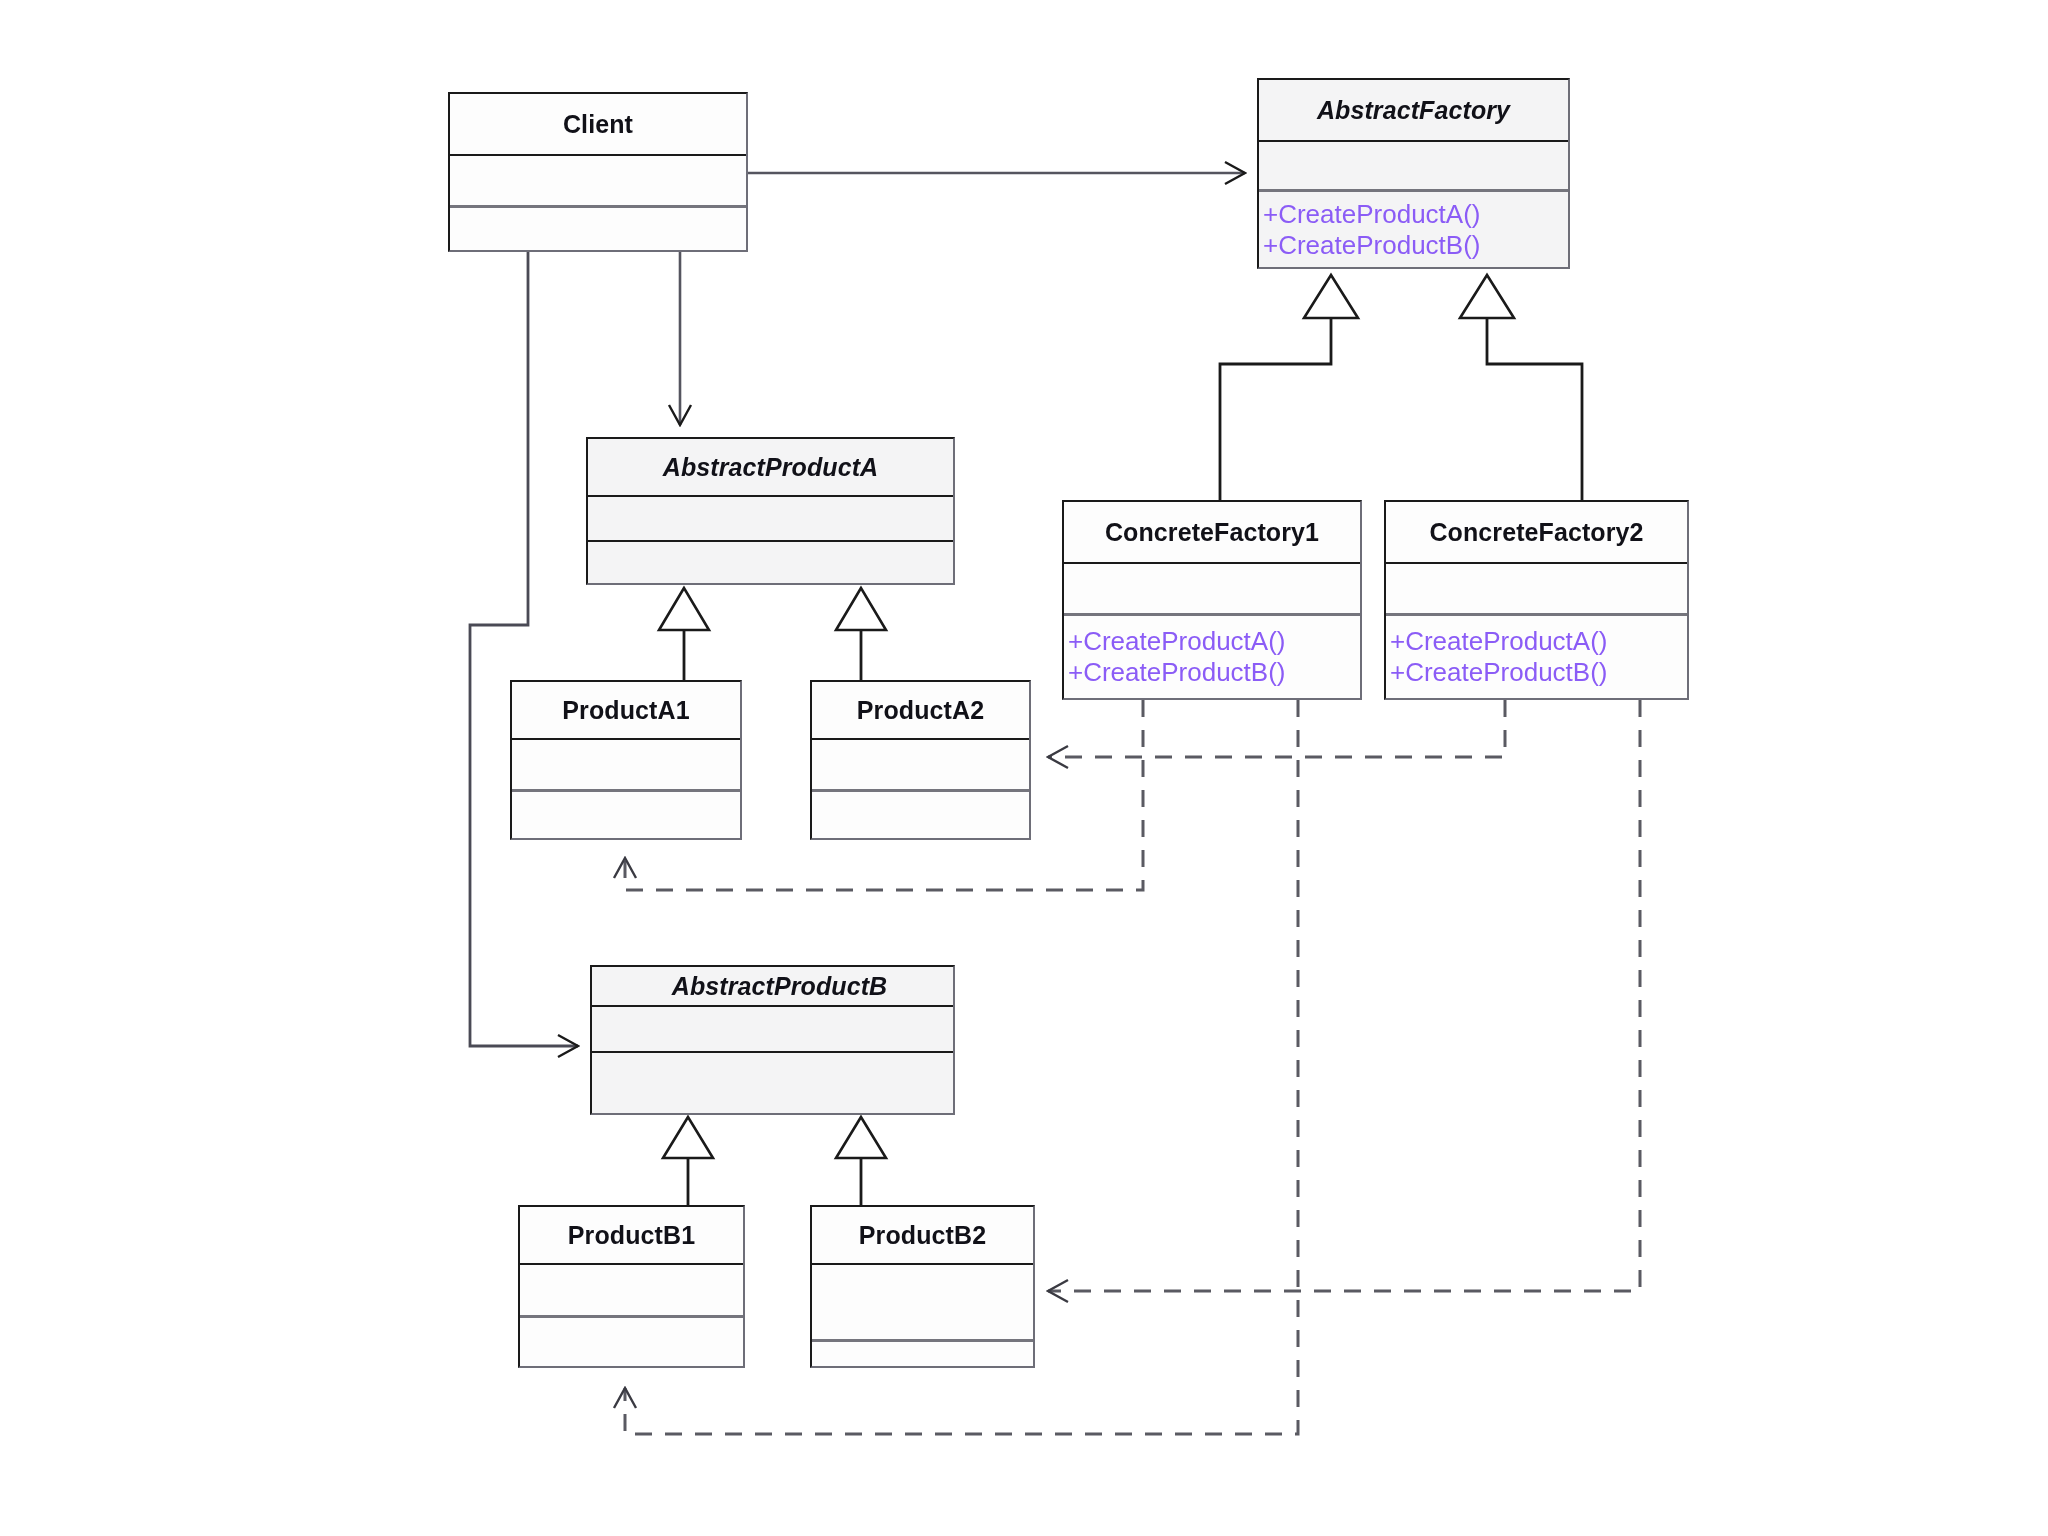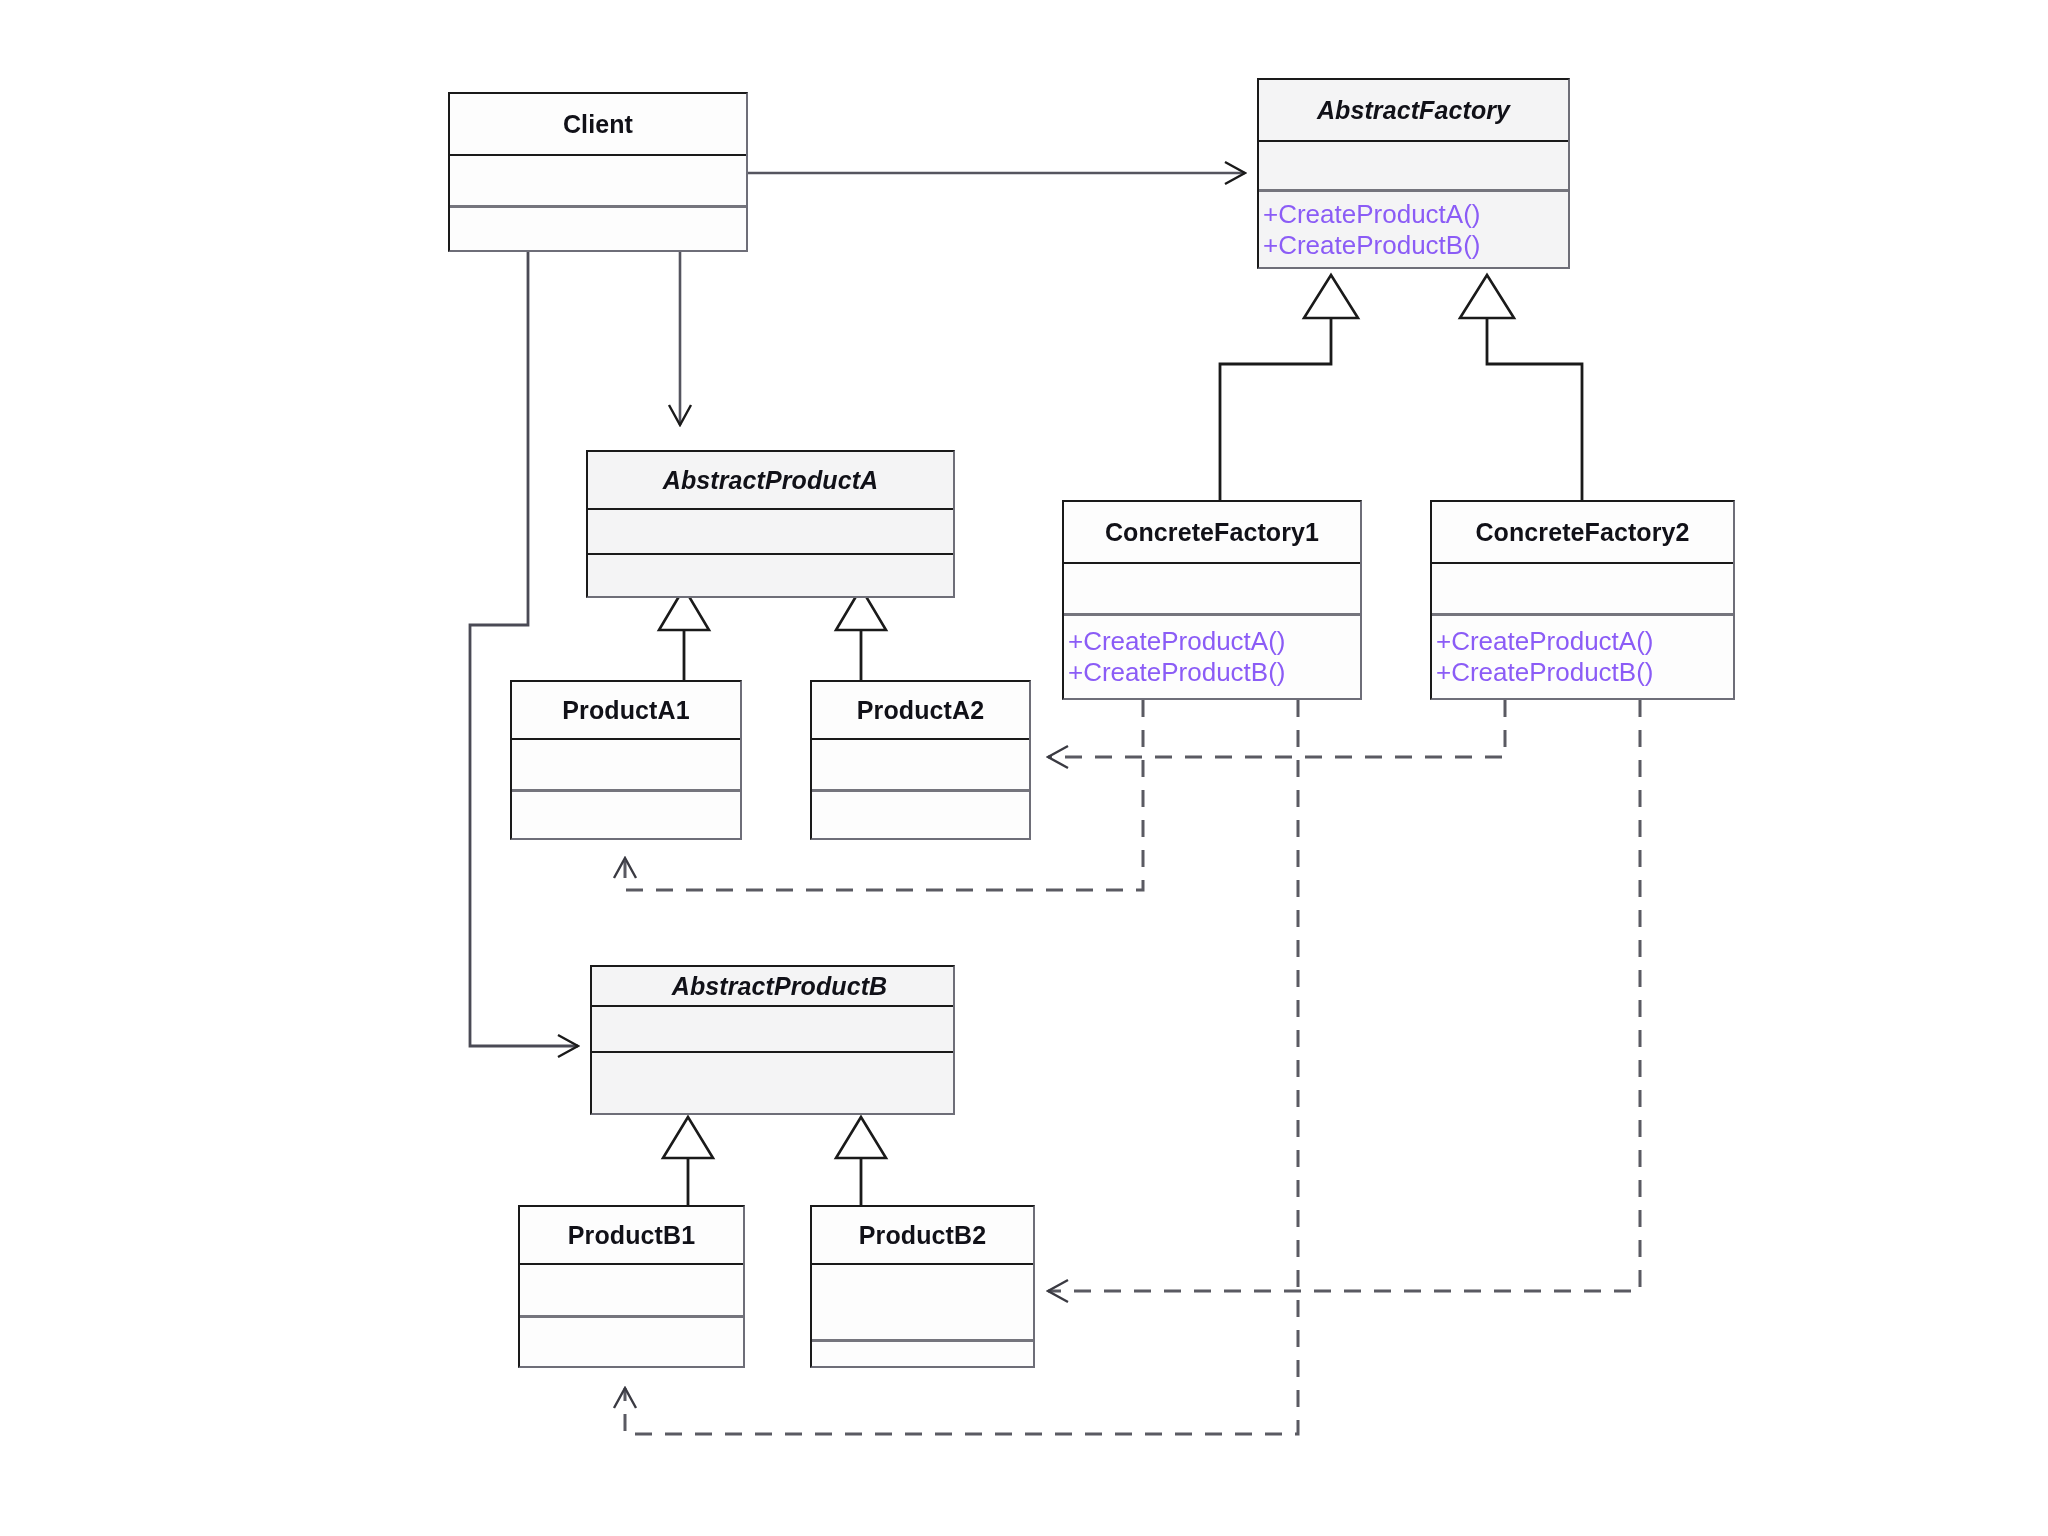--- a/index.html
+++ b/index.html
@@ -176,32 +176,32 @@
     <div class="cmp cmp-name" style="height:62px;">
       <span class="cls-title">ConcreteFactory1</span>
     </div>
     <div class="cmp cmp-attrs" style="height:52px;"></div>
     <div class="cmp cmp-ops" style="flex:1;">
       <div class="op-line">+CreateProductA()</div>
       <div class="op-line">+CreateProductB()</div>
     </div>
   </div>
 
-  <div class="uml-class" style="left:1430px; top:500px; width:305px; height:200px;">
+  <div class="uml-class" style="left:1384px; top:500px; width:305px; height:200px;">
     <div class="cmp cmp-name" style="height:62px;">
       <span class="cls-title">ConcreteFactory2</span>
     </div>
     <div class="cmp cmp-attrs" style="height:52px;"></div>
     <div class="cmp cmp-ops" style="flex:1;">
       <div class="op-line">+CreateProductA()</div>
       <div class="op-line">+CreateProductB()</div>
     </div>
   </div>
 
-  <div class="uml-class tinted" style="left:586px; top:437px; width:369px; height:148px;margin-top:13px;">
+  <div class="uml-class tinted" style="left:586px; top:437px; width:369px; height:148px;">
     <div class="cmp cmp-name" style="height:58px;">
       <span class="cls-title abstract">AbstractProductA</span>
     </div>
     <div class="cmp" style="height:45px; border-bottom:2px solid #1a1a1a;"></div>
     <div class="cmp cmp-ops" style="flex:1;"></div>
   </div>
 
   <div class="uml-class" style="left:510px; top:680px; width:232px; height:160px;">
     <div class="cmp cmp-name" style="height:58px;">
       <span class="cls-title">ProductA1</span>

